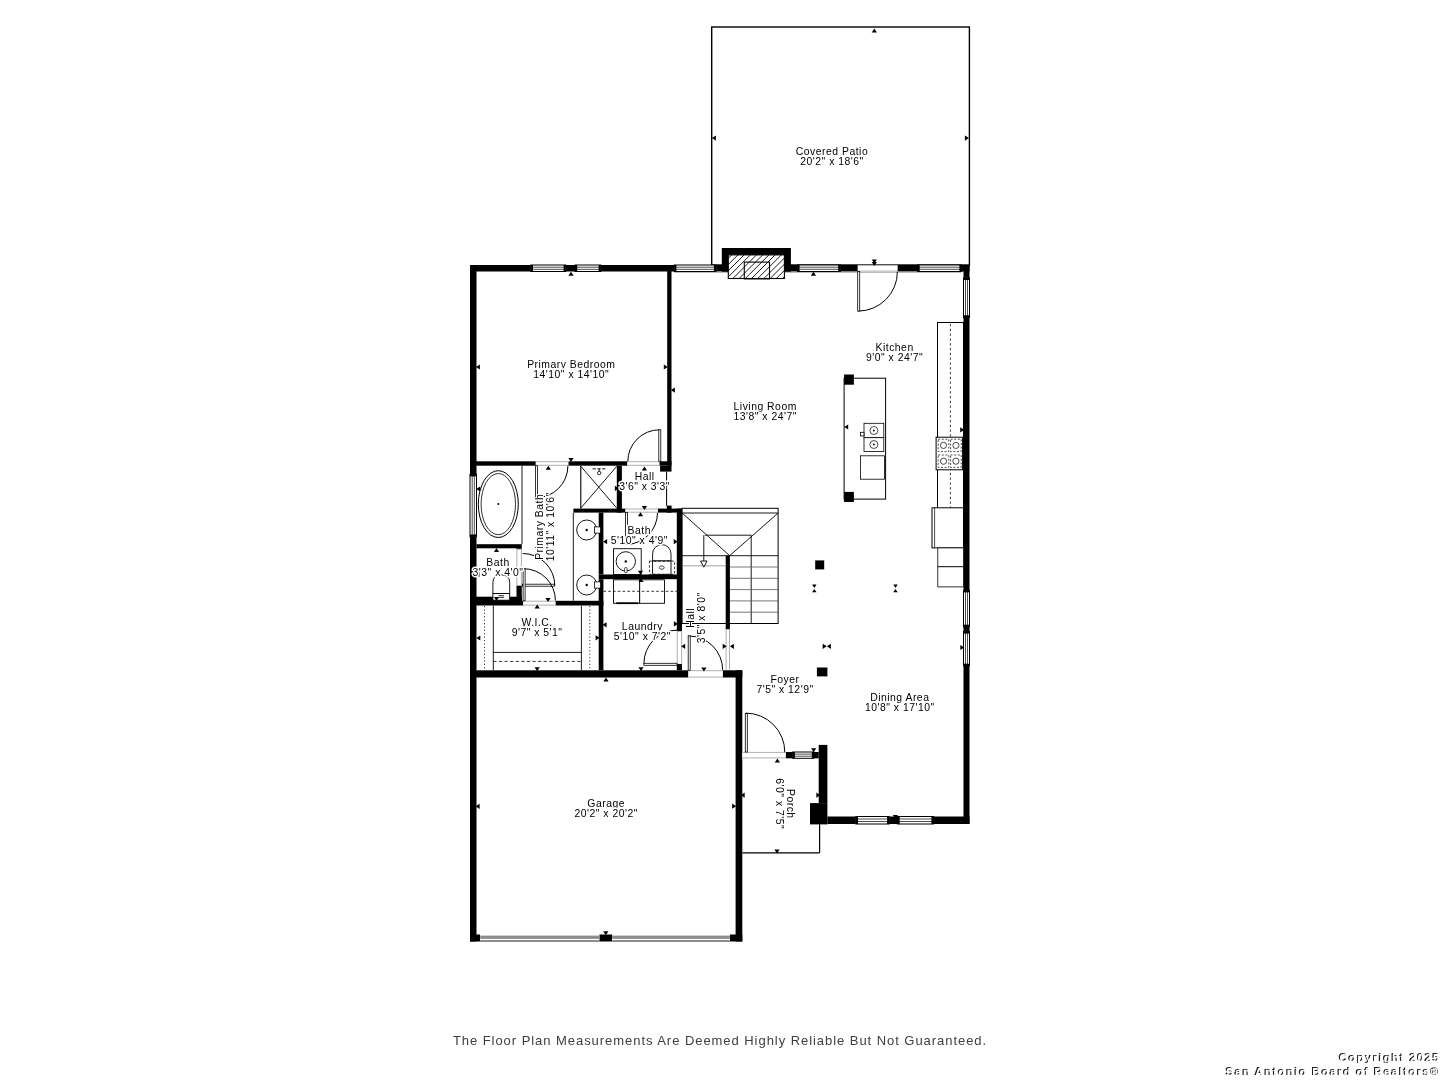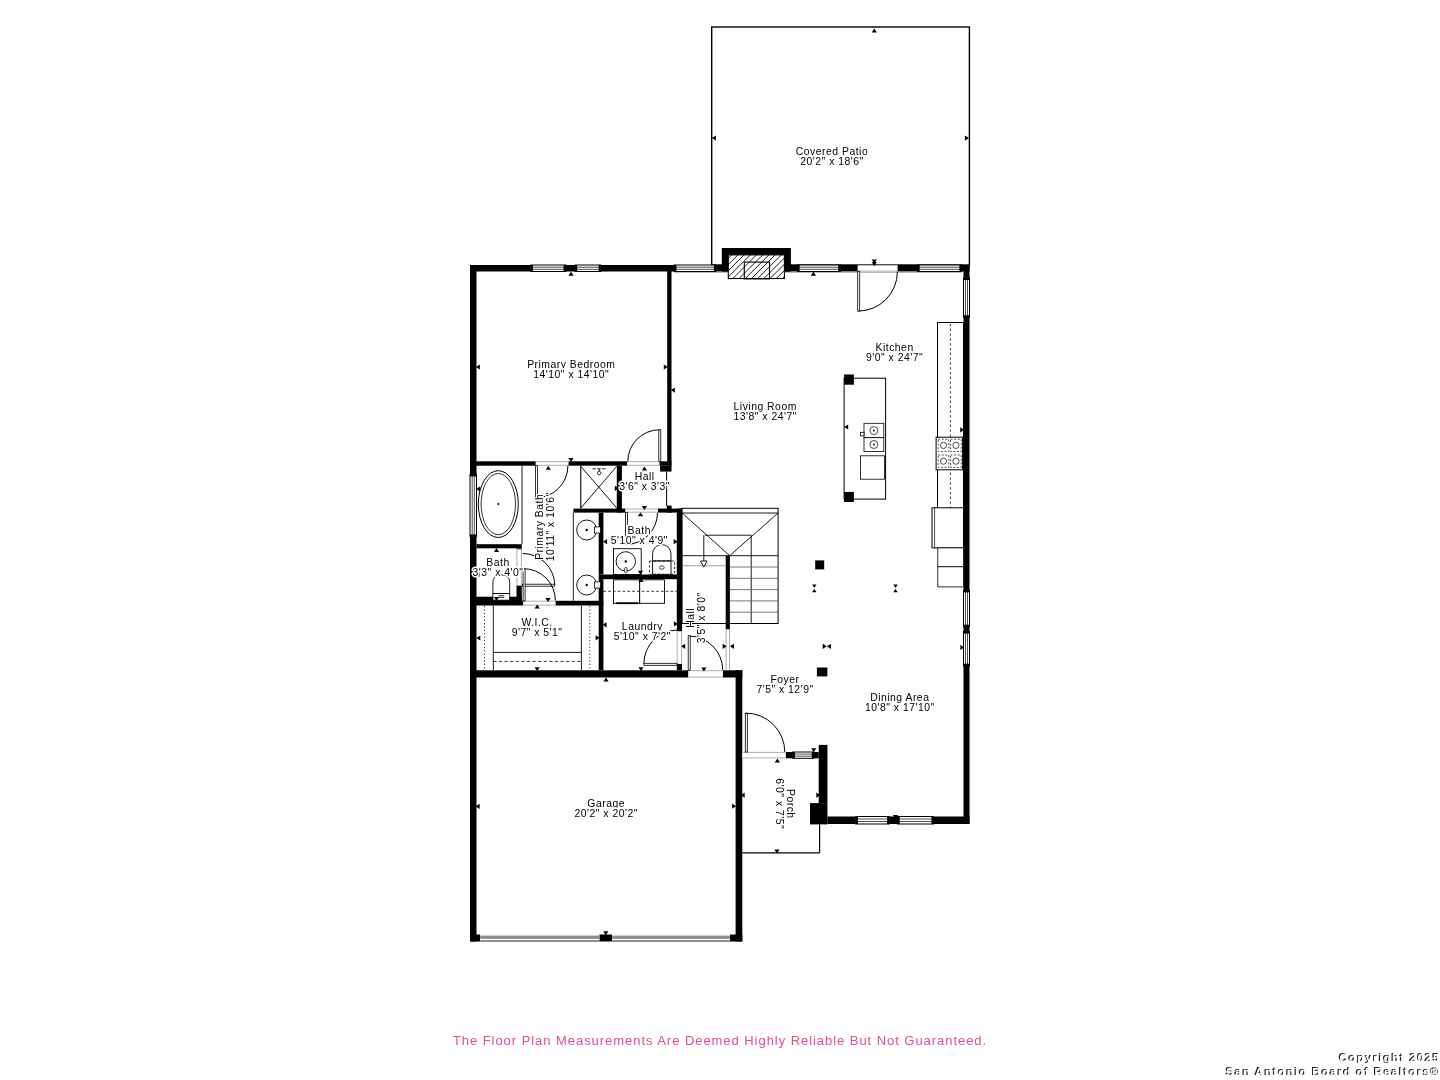--- a/index.html
+++ b/index.html
@@ -2,21 +2,21 @@
 <html><head><meta charset="utf-8">
 <style>
 html,body{margin:0;padding:0;background:#fff;width:1440px;height:1080px;overflow:hidden;position:relative}
 svg{position:absolute;left:0;top:0}
 .lb{font-family:"Liberation Sans",sans-serif;fill:#000;text-anchor:middle;letter-spacing:0.5px;
 paint-order:stroke;stroke:#fff;stroke-width:3px;stroke-linejoin:round}
 .rl{position:absolute;font-family:"Liberation Sans",sans-serif;font-size:10.4px;letter-spacing:0.5px;
 color:#000;text-align:center;white-space:nowrap;
 text-shadow:1px 1px 0 #fff,-1px 1px 0 #fff,1px -1px 0 #fff,-1px -1px 0 #fff,1px 0 0 #fff,-1px 0 0 #fff,0 1px 0 #fff,0 -1px 0 #fff}
 .bt{position:absolute;left:0;width:1440px;top:1034.4px;font-family:"Liberation Sans",sans-serif;
-font-size:13px;line-height:13px;letter-spacing:0.95px;color:#ec4899;text-align:center}
+font-size:13px;line-height:13px;letter-spacing:0.95px;color:#404040;text-align:center}
 .cp{position:absolute;right:0.5px;top:1049.9px;font-family:"Liberation Sans",sans-serif;font-weight:bold;
 font-size:11.5px;line-height:14.2px;letter-spacing:1.3px;color:#222;text-align:right;
 }
 .cpw{color:#fff;margin-right:-1.2px;right:0.5px;top:1051.1px}
 </style></head>
 <body>
 <svg width="1440" height="1080" viewBox="0 0 1440 1080" xmlns="http://www.w3.org/2000/svg">
 <rect x="0" y="0" width="1440" height="1080" fill="#fff"></rect>
 <g>
 <rect x="711.7" y="27.0" width="257.7" height="238.0" fill="none" stroke="#000" stroke-width="1.4"></rect>

